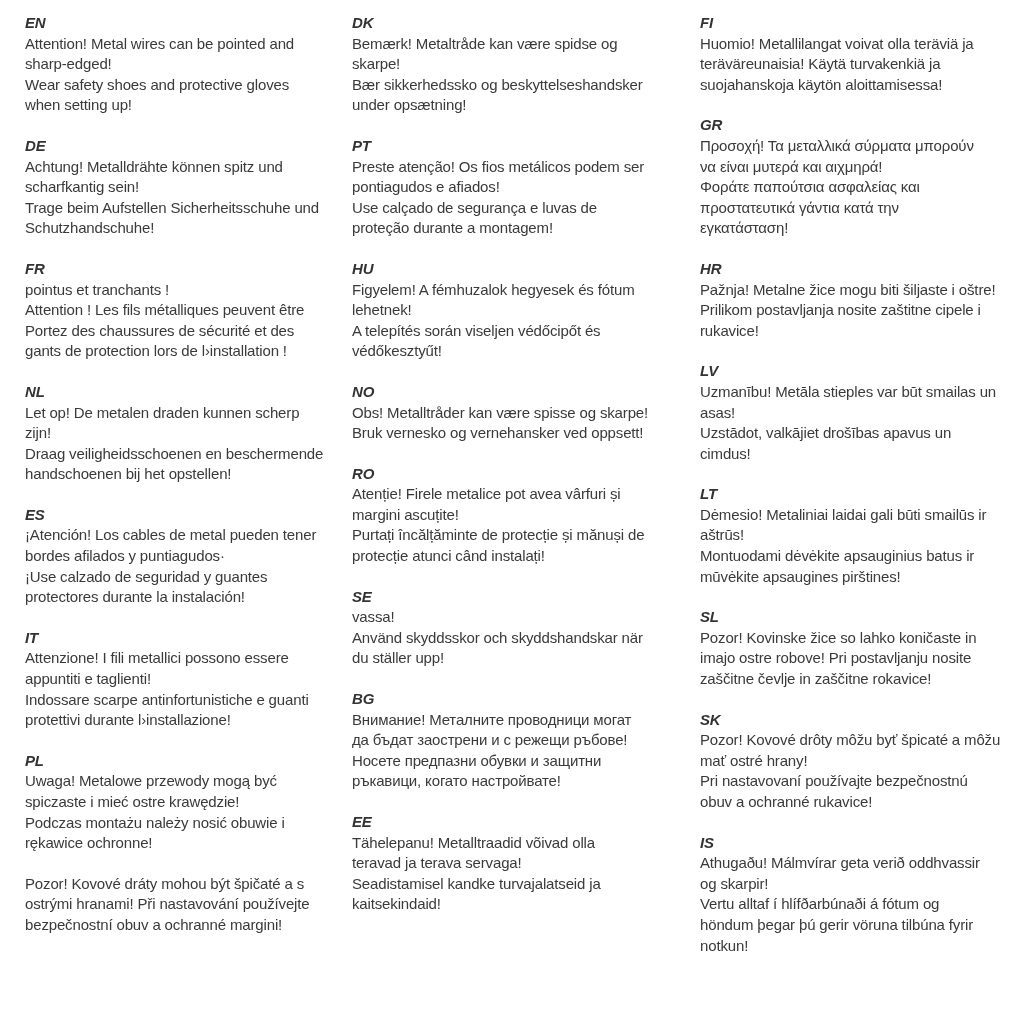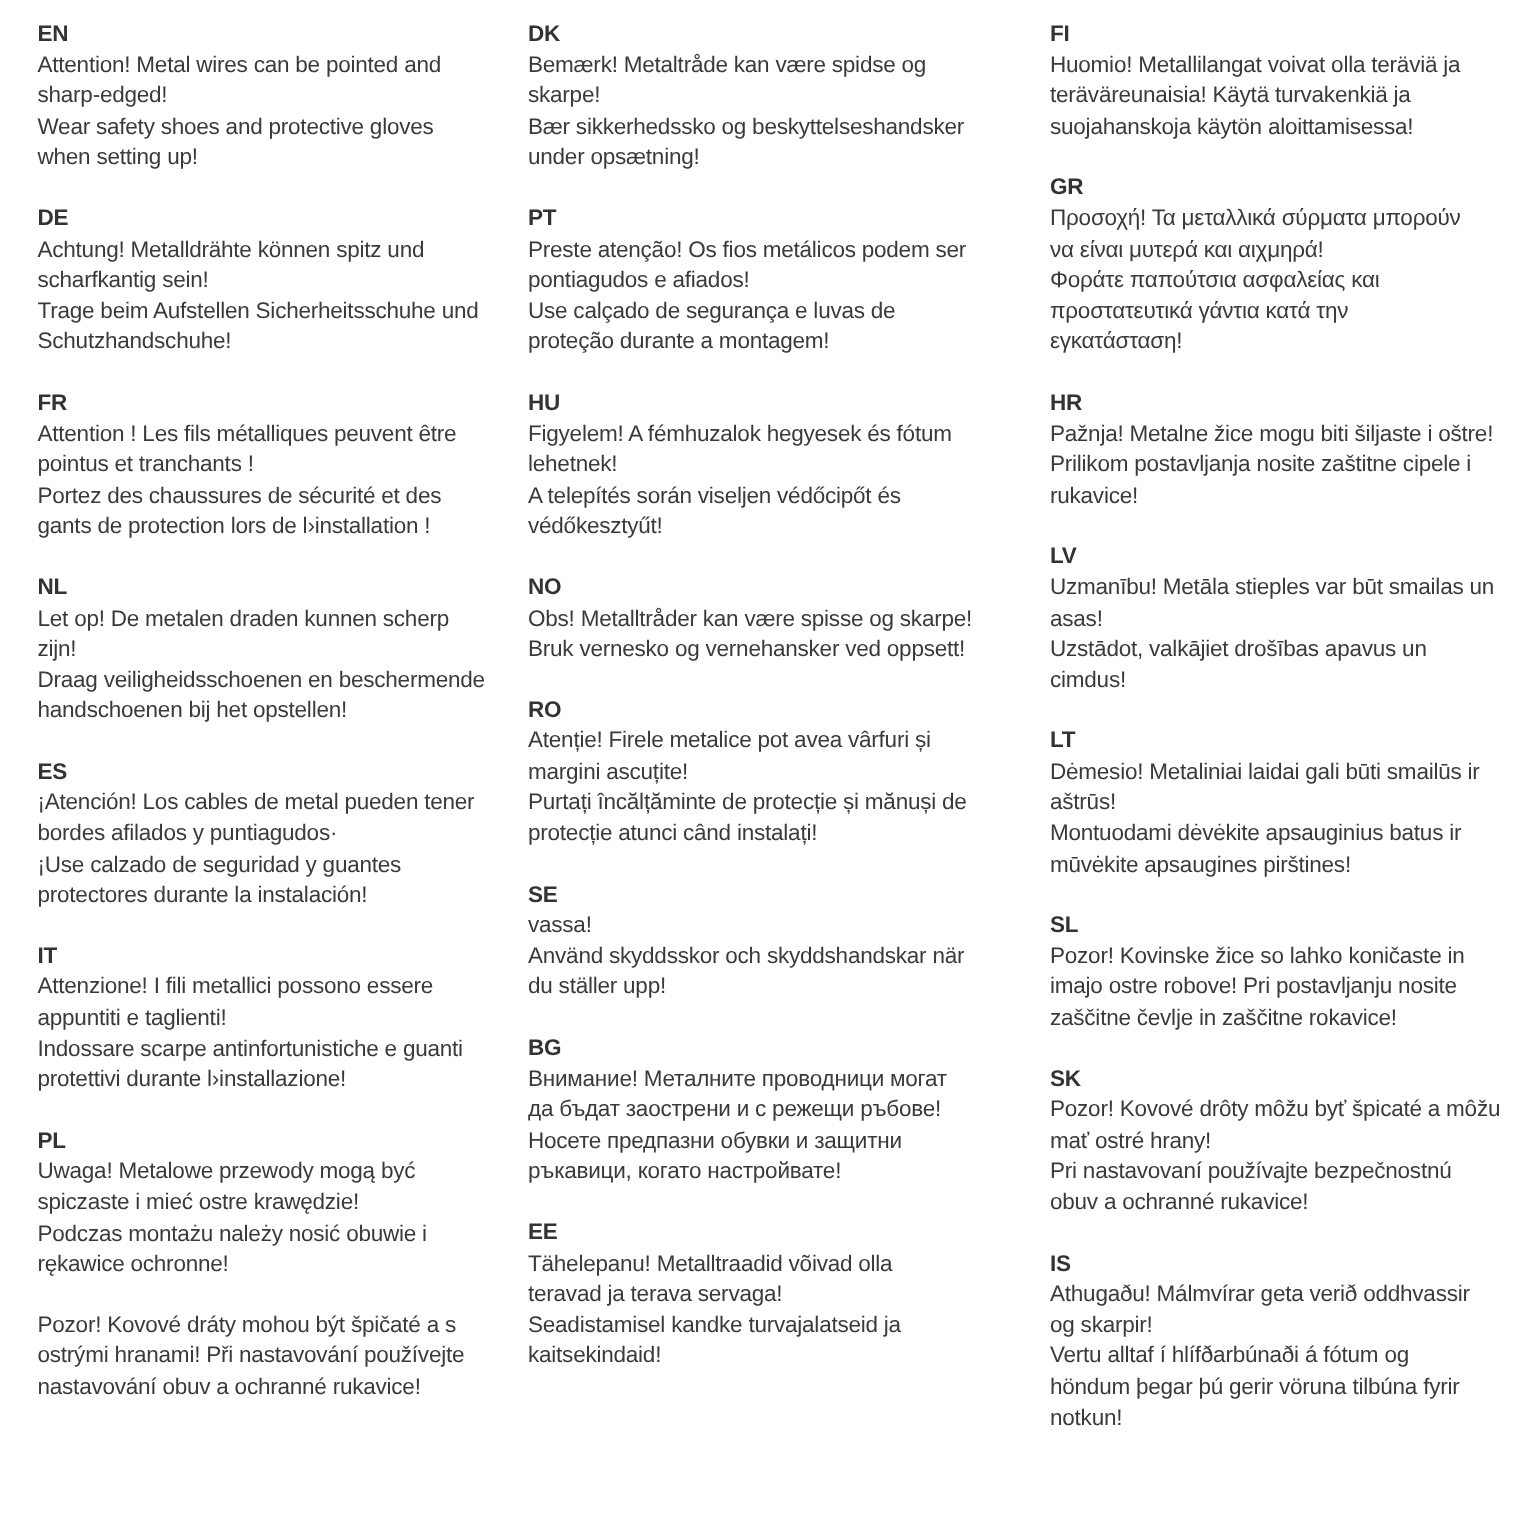--- a/index.html
+++ b/index.html
@@ -29,20 +29,21 @@
   }
   .lang-section {
     margin: 0 0 20px 0;
   }
   .lang-code {
     margin: 0;
     font-size: 15px;
     font-weight: 700;
     line-height: 20.6px;
     color: #333333;
+    font-style: italic;
   }
   .line {
     white-space: pre;
     font-size: 15px;
     line-height: 20.6px;
   }
 </style>
 </head>
 <body>
 
@@ -59,22 +60,22 @@
   <section class="lang-section">
     <h2 class="lang-code">DE</h2>
   <div class="line">Achtung! Metalldrähte können spitz und</div>
         <div class="line">scharfkantig sein!</div>
         <div class="line">Trage beim Aufstellen Sicherheitsschuhe und</div>
         <div class="line">Schutzhandschuhe!</div>
       </section>
 
   <section class="lang-section">
     <h2 class="lang-code">FR</h2>
-  <div class="line">Attention ! Les fils métalliques peuvent être</div>
-        <div class="line">pointus et tranchants !</div>
+  <div class="line">pointus et tranchants !</div>
+        <div class="line">Attention ! Les fils métalliques peuvent être</div>
         <div class="line">Portez des chaussures de sécurité et des</div>
         <div class="line">gants de protection lors de l›installation !</div>
       </section>
 
   <section class="lang-section">
     <h2 class="lang-code">NL</h2>
   <div class="line">Let op! De metalen draden kunnen scherp</div>
         <div class="line">zijn!</div>
         <div class="line">Draag veiligheidsschoenen en beschermende</div>
         <div class="line">handschoenen bij het opstellen!</div>
@@ -100,21 +101,21 @@
     <h2 class="lang-code">PL</h2>
   <div class="line">Uwaga! Metalowe przewody mogą być</div>
         <div class="line">spiczaste i mieć ostre krawędzie!</div>
         <div class="line">Podczas montażu należy nosić obuwie i</div>
         <div class="line">rękawice ochronne!</div>
       </section>
 
   <section class="lang-section">
   <div class="line">Pozor! Kovové dráty mohou být špičaté a s</div>
         <div class="line">ostrými hranami! Při nastavování používejte</div>
-        <div class="line">nastavování obuv a ochranné rukavice!</div>
+        <div class="line">bezpečnostní obuv a ochranné margini!</div>
       </section>
 </div>
   <div class="col">
   <section class="lang-section">
     <h2 class="lang-code">DK</h2>
   <div class="line">Bemærk! Metaltråde kan være spidse og</div>
         <div class="line">skarpe!</div>
         <div class="line">Bær sikkerhedssko og beskyttelseshandsker</div>
         <div class="line">under opsætning!</div>
       </section>

